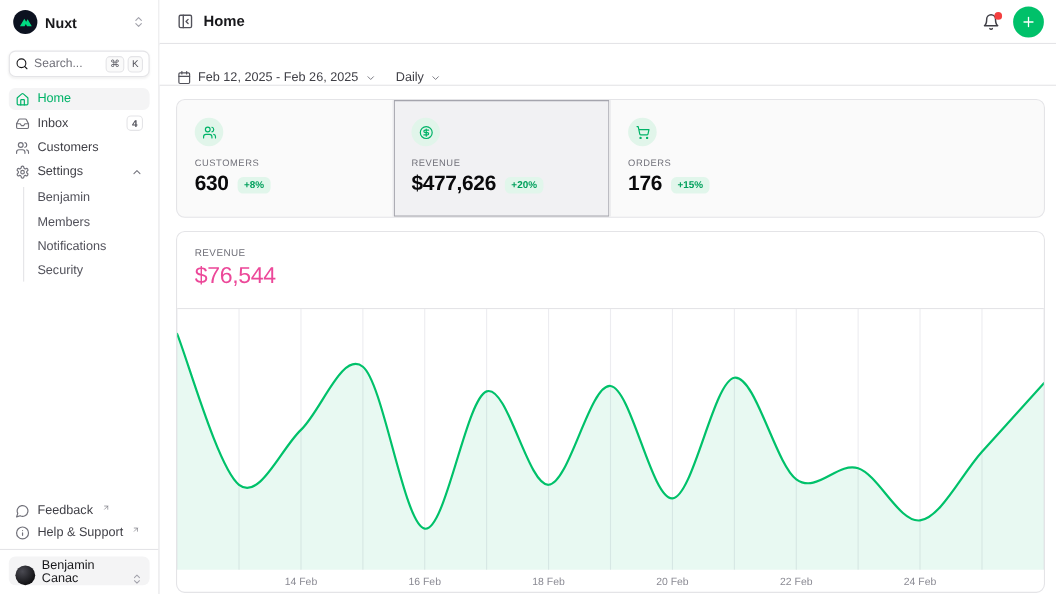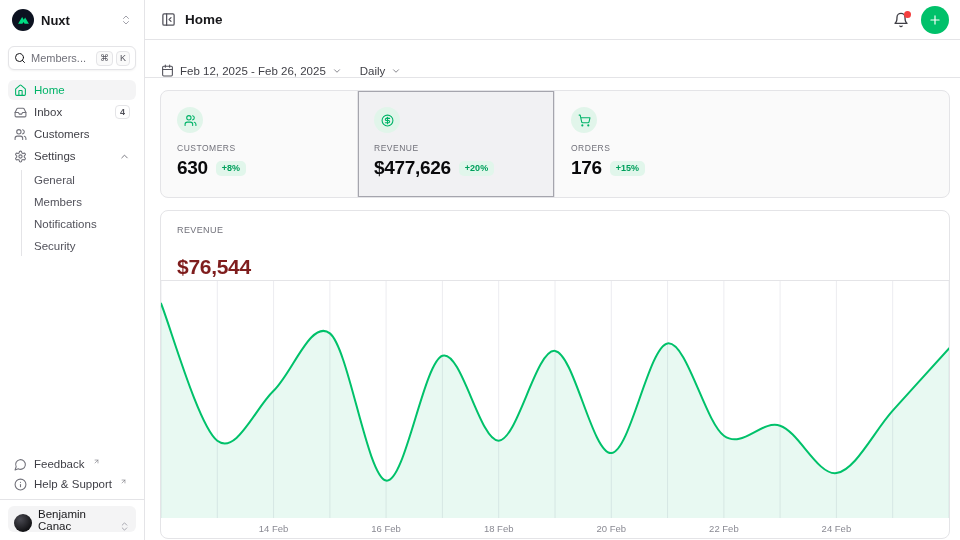--- a/index.html
+++ b/index.html
@@ -79,21 +79,21 @@
   .stat-label { margin-top:10px; font-size:8.5px; font-weight:500; letter-spacing:.5px; color:#71717a; }
   .stat-value-row { display:flex; align-items:center; gap:8px; margin-top:4px; }
   .stat-value { font-size:19px; font-weight:700; letter-spacing:-.3px; color:#09090b; }
   .delta-badge { font-size:9px; font-weight:600; color:#00a05c; background:#e1f6eb; border-radius:5px; padding:2.5px 6px; }
 
   
   .chart-card { position:absolute; left:160px; top:210px; width:790px; height:329px; border:1px solid #e4e4e7;
                 border-radius:8px; background:#fff; overflow:hidden; }
   .chart-header { height:70px; padding:14px 16px 0; border-bottom:1px solid #e4e4e7; }
   .chart-label { font-size:9px; font-weight:500; letter-spacing:.4px; color:#71717a; }
-  .chart-value { font-size:21px; font-weight:700; letter-spacing:-.3px; margin-top:20px; color:#7f1d1d; }
+  .chart-value { font-size:21px; font-weight:400; letter-spacing:-.3px; margin-top:4px; color:#ec4899; }
   .chart-plot { display:block; }
 </style>
 </head>
 <body>
 
 <div class="app">
 
   <aside class="sidebar">
     <div class="logo-row">
       <span class="logo-mark">
@@ -106,21 +106,21 @@
           <path d="m7 15 5 5 5-5"></path>
           <path d="m7 9 5-5 5 5"></path>
         </svg>
     </div>
 
     <div class="search">
       <svg class="ic" width="12" height="12" viewBox="0 0 24 24">
           <circle cx="11" cy="11" r="8"></circle>
           <path d="m21 21-4.3-4.3"></path>
         </svg>
-      <span class="ph">Members...</span>
+      <span class="ph">Search...</span>
       <span class="keys">
         <span class="kbd">⌘</span>
         <span class="kbd">K</span>
       </span>
     </div>
 
     <nav class="nav">
       <div class="nav-item active">
         <svg class="ic" width="13" height="13" viewBox="0 0 24 24">
             <path d="M15 21v-8a1 1 0 0 0-1-1h-4a1 1 0 0 0-1 1v8"></path>
@@ -150,21 +150,21 @@
             <path d="M12.22 2h-.44a2 2 0 0 0-2 2v.18a2 2 0 0 1-1 1.73l-.43.25a2 2 0 0 1-2 0l-.15-.08a2 2 0 0 0-2.73.73l-.22.38a2 2 0 0 0 .73 2.73l.15.1a2 2 0 0 1 1 1.72v.51a2 2 0 0 1-1 1.74l-.15.09a2 2 0 0 0-.73 2.73l.22.38a2 2 0 0 0 2.73.73l.15-.08a2 2 0 0 1 2 0l.43.25a2 2 0 0 1 1 1.73V20a2 2 0 0 0 2 2h.44a2 2 0 0 0 2-2v-.18a2 2 0 0 1 1-1.73l.43-.25a2 2 0 0 1 2 0l.15.08a2 2 0 0 0 2.73-.73l.22-.39a2 2 0 0 0-.73-2.73l-.15-.08a2 2 0 0 1-1-1.74v-.5a2 2 0 0 1 1-1.74l.15-.09a2 2 0 0 0 .73-2.73l-.22-.38a2 2 0 0 0-2.73-.73l-.15.08a2 2 0 0 1-2 0l-.43-.25a2 2 0 0 1-1-1.73V4a2 2 0 0 0-2-2z"></path>
             <circle cx="12" cy="12" r="3"></circle>
           </svg>
         <span>Settings</span>
         <svg class="ic tail" width="11" height="11" viewBox="0 0 24 24">
             <path d="m18 15-6-6-6 6"></path>
           </svg>
       </div>
       <div class="subnav">
         <div class="sub-item">
-            <span>General</span>
+            <span>Benjamin</span>
           </div>
         <div class="sub-item">
             <span>Members</span>
           </div>
         <div class="sub-item">
             <span>Notifications</span>
           </div>
         <div class="sub-item">
             <span>Security</span>
           </div>

